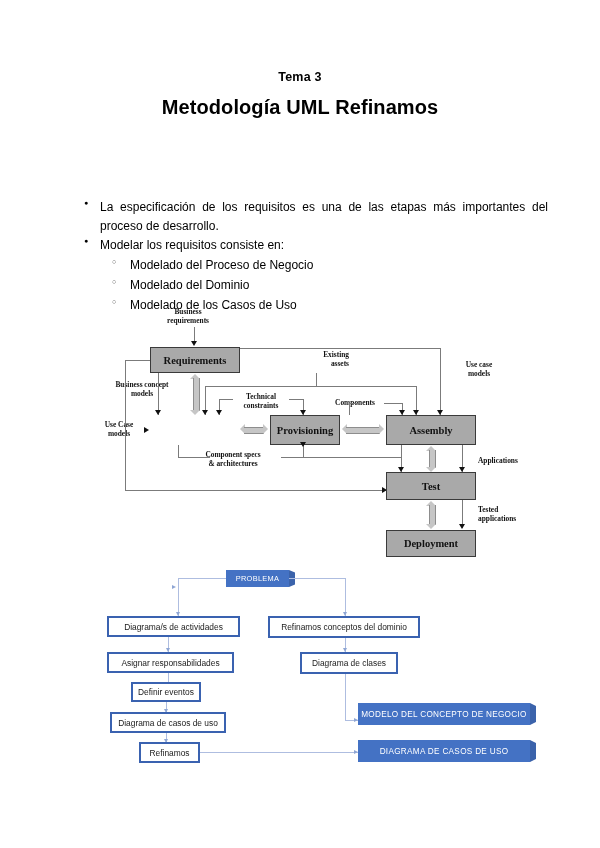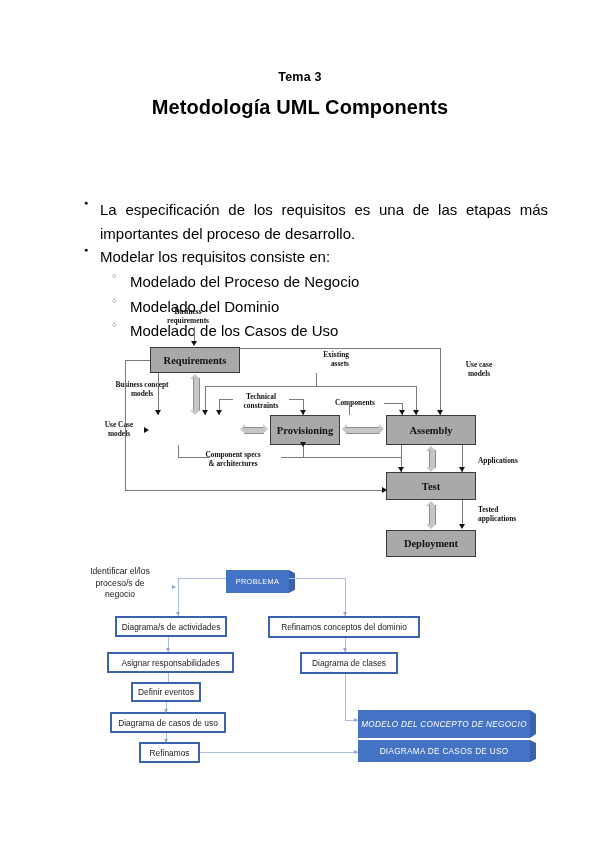--- a/index.html
+++ b/index.html
@@ -17,21 +17,21 @@
   .maintitle{
     position:absolute;left:0;right:0;top:96px;text-align:center;
     font-size:20px;font-weight:bold;letter-spacing:.1px;
   }
   .section-h{
     position:absolute;left:68px;top:170px;
     font-size:14.5px;font-weight:bold;color:#4a86e8;
   }
 
   
-  .bullets{position:absolute;left:78px;top:198px;width:470px;font-size:15px;line-height:1.58;}
+  .bullets{position:absolute;left:78px;top:198px;width:470px;font-size:12px;line-height:1.58;}
   .b1{position:relative;padding-left:22px;text-align:justify;}
   .b1::before{content:"\25CF";position:absolute;left:6px;top:-1px;font-size:7px;}
   .b1.nojust{text-align:left;}
   .sub{position:relative;padding-left:52px;margin-top:1px;}
   .sub::before{content:"\25CB";position:absolute;left:34px;top:0px;font-size:7px;color:#555;}
 
   
   #diagram1{position:absolute;left:0;top:300px;width:497px;height:260px;}
   .gbox{
     position:absolute;background:#a9a9a9;border:1px solid #3a3a3a;
@@ -80,21 +80,21 @@
   .blnv{width:1px;}
   .bar-d{position:absolute;width:0;height:0;border-left:2.5px solid transparent;border-right:2.5px solid transparent;border-top:4px solid #8fa6d4;}
   .bar-r{position:absolute;width:0;height:0;border-top:2.5px solid transparent;border-bottom:2.5px solid transparent;border-left:4px solid #8fa6d4;}
 </style>
 </head>
 <body>
 
 <div class="page">
 
   <div class="tema">Tema 3</div>
-  <div class="maintitle">Metodología UML Components</div>
+  <div class="maintitle">Metodología UML Refinamos</div>
 
   <div class="bullets">
     <div class="b1">La especificación de los requisitos es una de las etapas más importantes del proceso de desarrollo.</div>
     <div class="b1 nojust">Modelar los requisitos consiste en:</div>
     <div class="sub">Modelado del Proceso de Negocio</div>
     <div class="sub">Modelado del Dominio</div>
     <div class="sub">Modelado de los Casos de Uso</div>
   </div>
 
   <div id="diagram1">
@@ -193,33 +193,32 @@
         <div class="hd-b"></div>
     </div>
     <div class="ln lnv" style="left:462px;top:200px;height:28px;"></div>
     <div class="ar-d" style="left:459px;top:224px;"></div>
 
     <div class="gbox" style="left:386px;top:230px;width:90px;height:27px;">Deployment</div>
   </div>
 
   <div id="diagram2">
 
-    <div class="plain" style="left:68px;top:6px;width:104px;">Identificar el/los<br>proceso/s de<br>negocio</div>
-
-    <div class="fbox" style="left:226px;top:10px;width:63px;height:23px;font-size:7.4px;">PROBLEMA</div>
+
+    <div class="fbox" style="left:226px;top:10px;width:63px;height:17px;font-size:7.4px;">PROBLEMA</div>
 
     <div class="bln blnh" style="left:178px;top:18px;width:48px;"></div>
     <div class="bln blnh" style="left:289px;top:18px;width:56px;"></div>
     <div class="bln blnv" style="left:178px;top:18px;height:38px;"></div>
     <div class="bln blnv" style="left:345px;top:18px;height:38px;"></div>
     <div class="bar-r" style="left:172px;top:25px;"></div>
     <div class="bar-d" style="left:175.5px;top:52px;"></div>
     <div class="bar-d" style="left:342.5px;top:52px;"></div>
 
-    <div class="obox" style="left:115px;top:56px;width:112px;height:21px;">Diagrama/s de actividades</div>
+    <div class="obox" style="left:107px;top:56px;width:133px;height:21px;">Diagrama/s de actividades</div>
     <div class="bln blnv" style="left:168px;top:77px;height:15px;"></div>
     <div class="bar-d" style="left:165.5px;top:88px;"></div>
 
     <div class="obox" style="left:107px;top:92px;width:127px;height:21px;">Asignar responsabilidades</div>
     <div class="bln blnv" style="left:168px;top:113px;height:16px;"></div>
     <div class="bar-d" style="left:165.5px;top:124px;"></div>
 
     <div class="obox" style="left:131px;top:122px;width:70px;height:20px;">Definir eventos</div>
     <div class="bln blnv" style="left:166px;top:142px;height:13px;"></div>
     <div class="bar-d" style="left:163.5px;top:149px;"></div>
@@ -232,20 +231,20 @@
 
     <div class="obox" style="left:268px;top:56px;width:152px;height:22px;">Refinamos conceptos del dominio</div>
     <div class="bln blnv" style="left:345px;top:78px;height:16px;"></div>
     <div class="bar-d" style="left:342.5px;top:88px;"></div>
 
     <div class="obox" style="left:300px;top:92px;width:98px;height:22px;">Diagrama de clases</div>
     <div class="bln blnv" style="left:345px;top:114px;height:46px;"></div>
     <div class="bln blnh" style="left:345px;top:160px;width:13px;"></div>
     <div class="bar-r" style="left:354px;top:157.5px;"></div>
 
-    <div class="fbox" style="left:358px;top:150px;width:172px;height:28px;font-style:italic;">MODELO DEL CONCEPTO DE NEGOCIO</div>
+    <div class="fbox" style="left:358px;top:143px;width:172px;height:22px;">MODELO DEL CONCEPTO DE NEGOCIO</div>
     <div class="fbox" style="left:358px;top:180px;width:172px;height:22px;">DIAGRAMA DE CASOS DE USO</div>
 
     <div class="bln blnh" style="left:200px;top:192px;width:158px;"></div>
     <div class="bar-r" style="left:354px;top:189.5px;"></div>
   </div>
 
 </div>
 
 </body></html>

